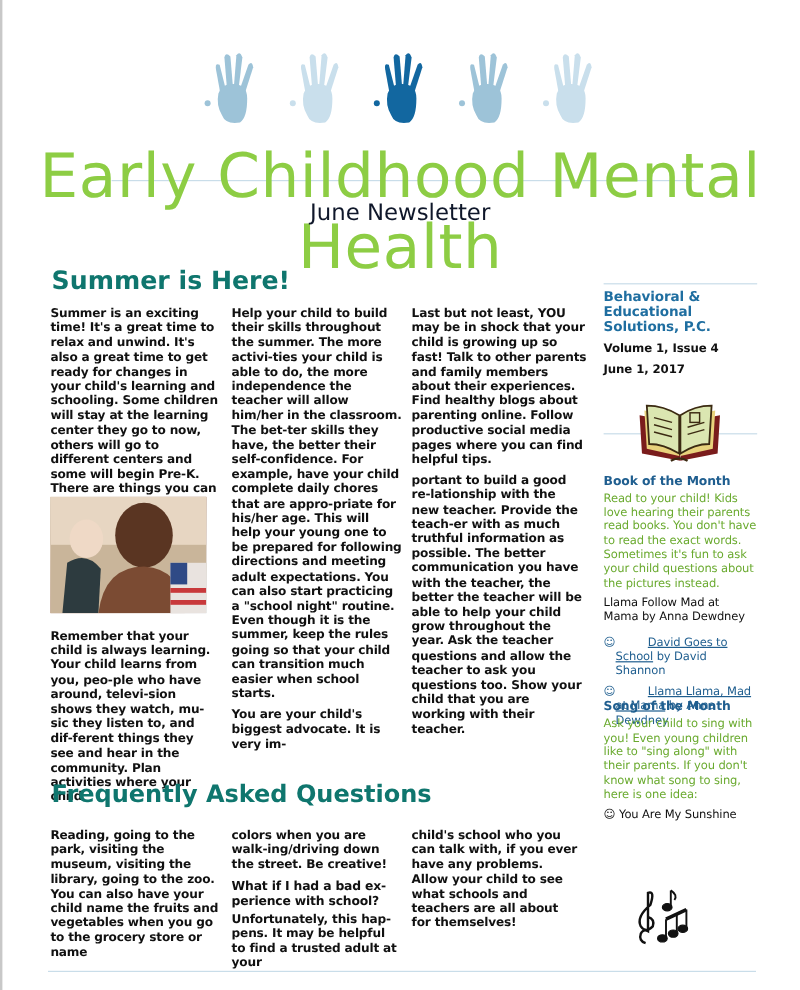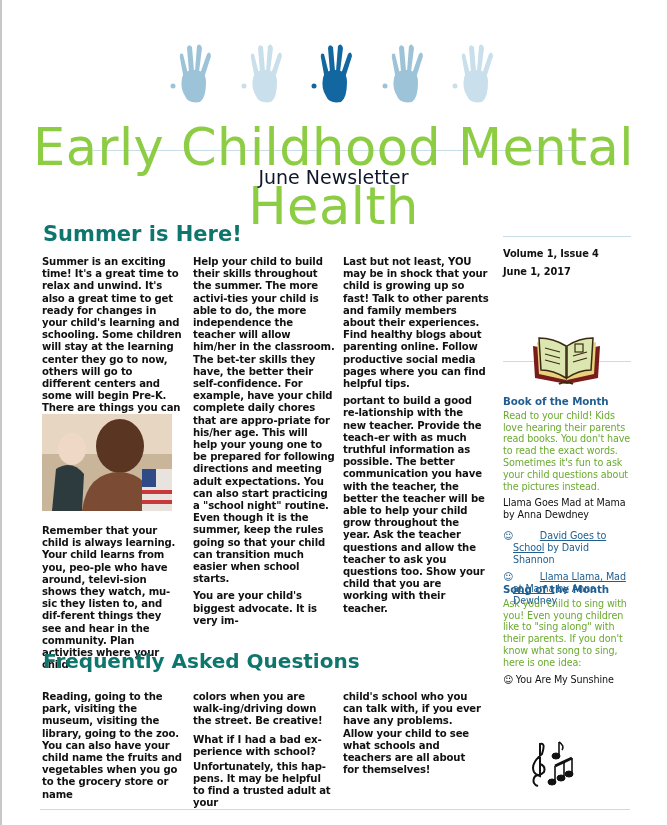--- a/index.html
+++ b/index.html
@@ -117,20 +117,21 @@
 </div>
 
 <div class="col" style="left:343px; top:256px; width:146px;">
   <p>Last but not least, YOU may be in shock that your child is growing up so fast! Talk to other parents and family members about their experiences. Find healthy blogs about parenting online. Follow productive social media pages where you can find helpful tips.</p>
   <p>portant to build a good re-lationship with the new teacher. Provide the teach-er with as much truthful information as possible. The better communication you have with the teacher, the better the teacher will be able to help your child grow throughout the year. Ask the teacher questions and allow the teacher to ask you questions too. Show your child that you are working with their teacher.</p>
 </div>
 
 <div class="hr" style="left:503px; top:236px; width:128px;"></div>
 
 <div class="side" style="top:242px;">
+  <div class="side-title">Behavioral &amp; Educational Solutions, P.C.</div>
   <div style="margin-top:6px; font-weight:bold; font-size:9.8px;">Volume 1, Issue 4</div>
   <div style="margin-top:6px; font-weight:bold; font-size:9.8px;">June 1, 2017</div>
 </div>
 
 <div class="hr" style="left:503px; top:361px; width:128px;"></div>
 
 <svg style="position:absolute; left:529px; top:334px; width:75px; height:52px;" viewBox="0 0 75 52">
   <path d="M4 12 L36 18 L38 50 L6 44 Z" fill="#7a1c1c"></path>
   <path d="M71 12 L39 18 L38 50 L69 44 Z" fill="#7a1c1c"></path>
   <path d="M8 8 L36 14 L37 46 L10 40 Z" fill="#e8d27c"></path>
@@ -144,21 +145,21 @@
       <line x1="44" y1="22" x2="58" y2="18"></line>
       <line x1="44" y1="28" x2="58" y2="24"></line>
       <rect x="46" y="10" width="8" height="8" fill="none"></rect>
     </g>
   <path d="M30 50 Q37 46 44 50" stroke="#3b2a12" stroke-width="2" fill="none"></path>
 </svg>
 
 <div class="side" style="top:396px;">
   <div class="side-h">Book of the Month</div>
   <div class="side-green" style="margin-top:2px;">Read to your child! Kids love hearing their parents read books. You don't have to read the exact words. Sometimes it's fun to ask your child questions about the pictures instead.</div>
-  <div class="side-black" style="margin-top:5px;">Llama Goes Mad at Mama by Anna Dewdney</div>
+  <div class="side-black" style="margin-top:5px;">Llama Follow Mad at Mama by Anna Dewdney</div>
   <div style="margin-top:9px; color:#1f5e8f; padding-left:10px; text-indent:-10px;">
     <span>☺</span>
     <a class="link">David Goes to School</a><span> by David Shannon</span>
   </div>
   <div style="margin-top:6px; color:#1f5e8f; padding-left:10px; text-indent:-10px;">
     <span>☺</span>
     <a class="link">Llama Llama, Mad at Mama</a><span> by Anna Dewdney</span>
   </div>
 </div>
 

